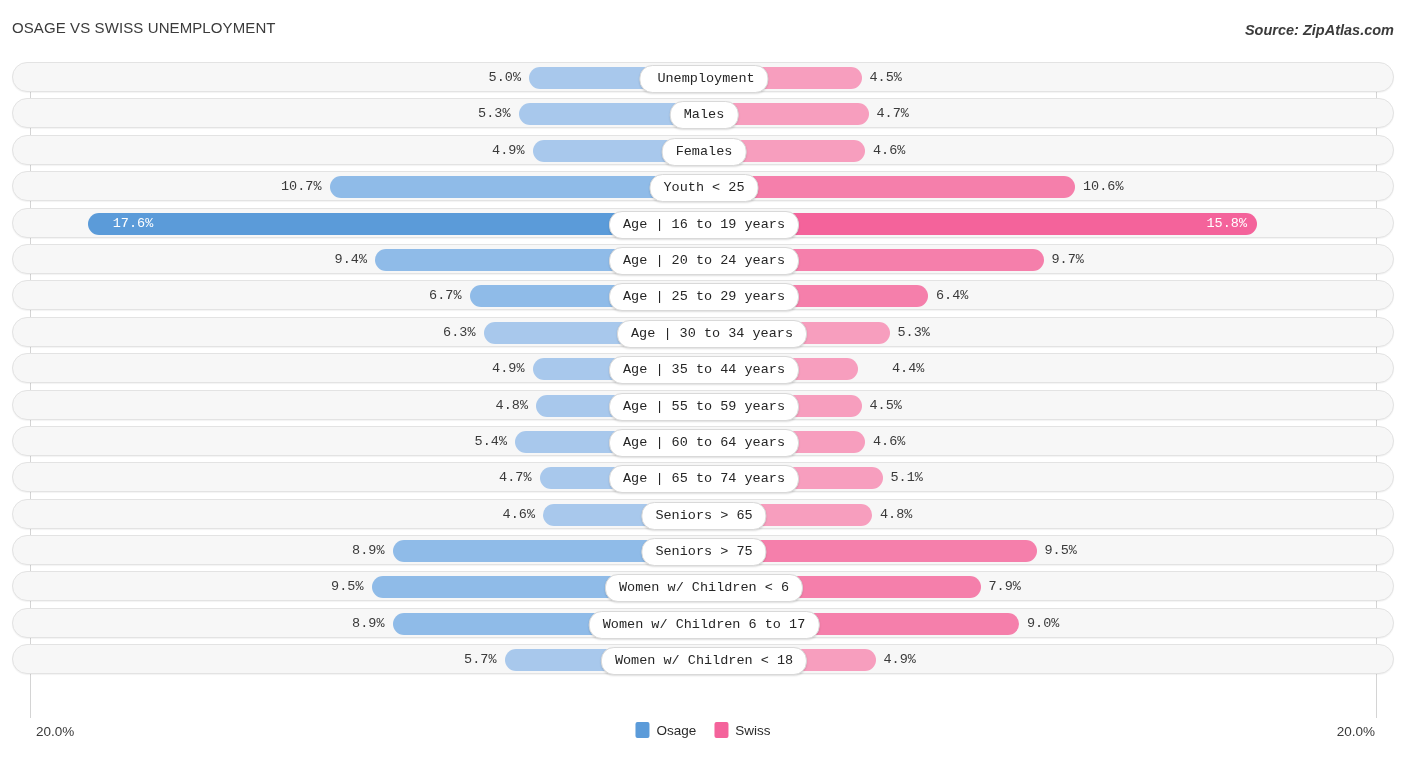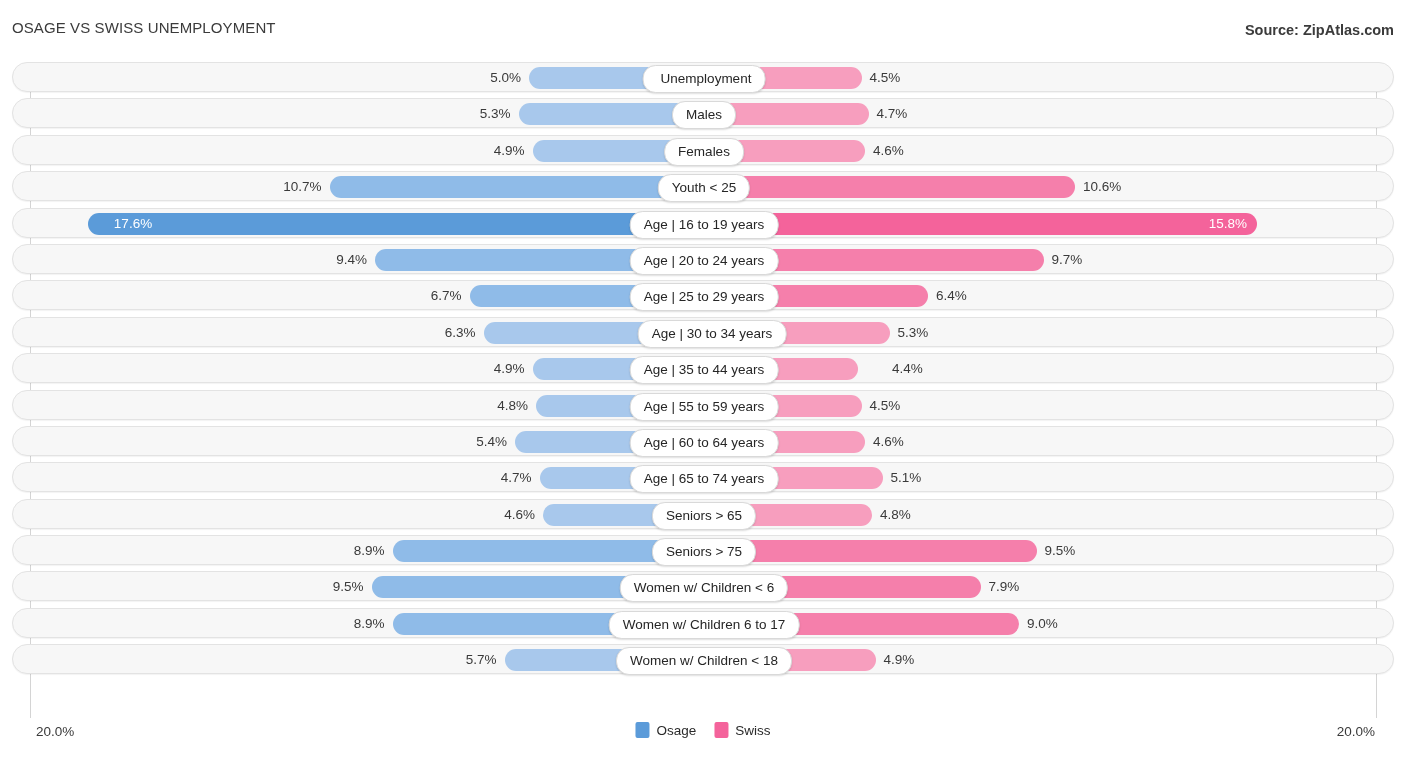--- a/index.html
+++ b/index.html
@@ -31,20 +31,21 @@
     letter-spacing: 0.1px;
     color: #3b3b3b;
     font-weight: 400;
     white-space: nowrap;
   }
   .source-note {
     position: absolute;
     right: 12px;
     top: 22px;
     font-size: 14.5px;
+    font-style: italic;
     font-weight: bold;
     color: #3b3b3b;
     white-space: nowrap;
   }
 
   
   .plot {
     position: absolute;
     left: 0;
     top: 62px;
@@ -59,20 +60,21 @@
     background: #d4d4d4;
   }
   .axis-line.left  { left: 30px; }
   .axis-line.right { left: 1376px; }
 
   .rows {
     position: absolute;
     left: 0;
     top: 0;
     width: 1406px;
+    font-family: Liberation Mono, monospace;
   }
 
   .row {
     position: relative;
     height: 30px;
     margin-bottom: 6.4px;
   }
 
   
   .track {

